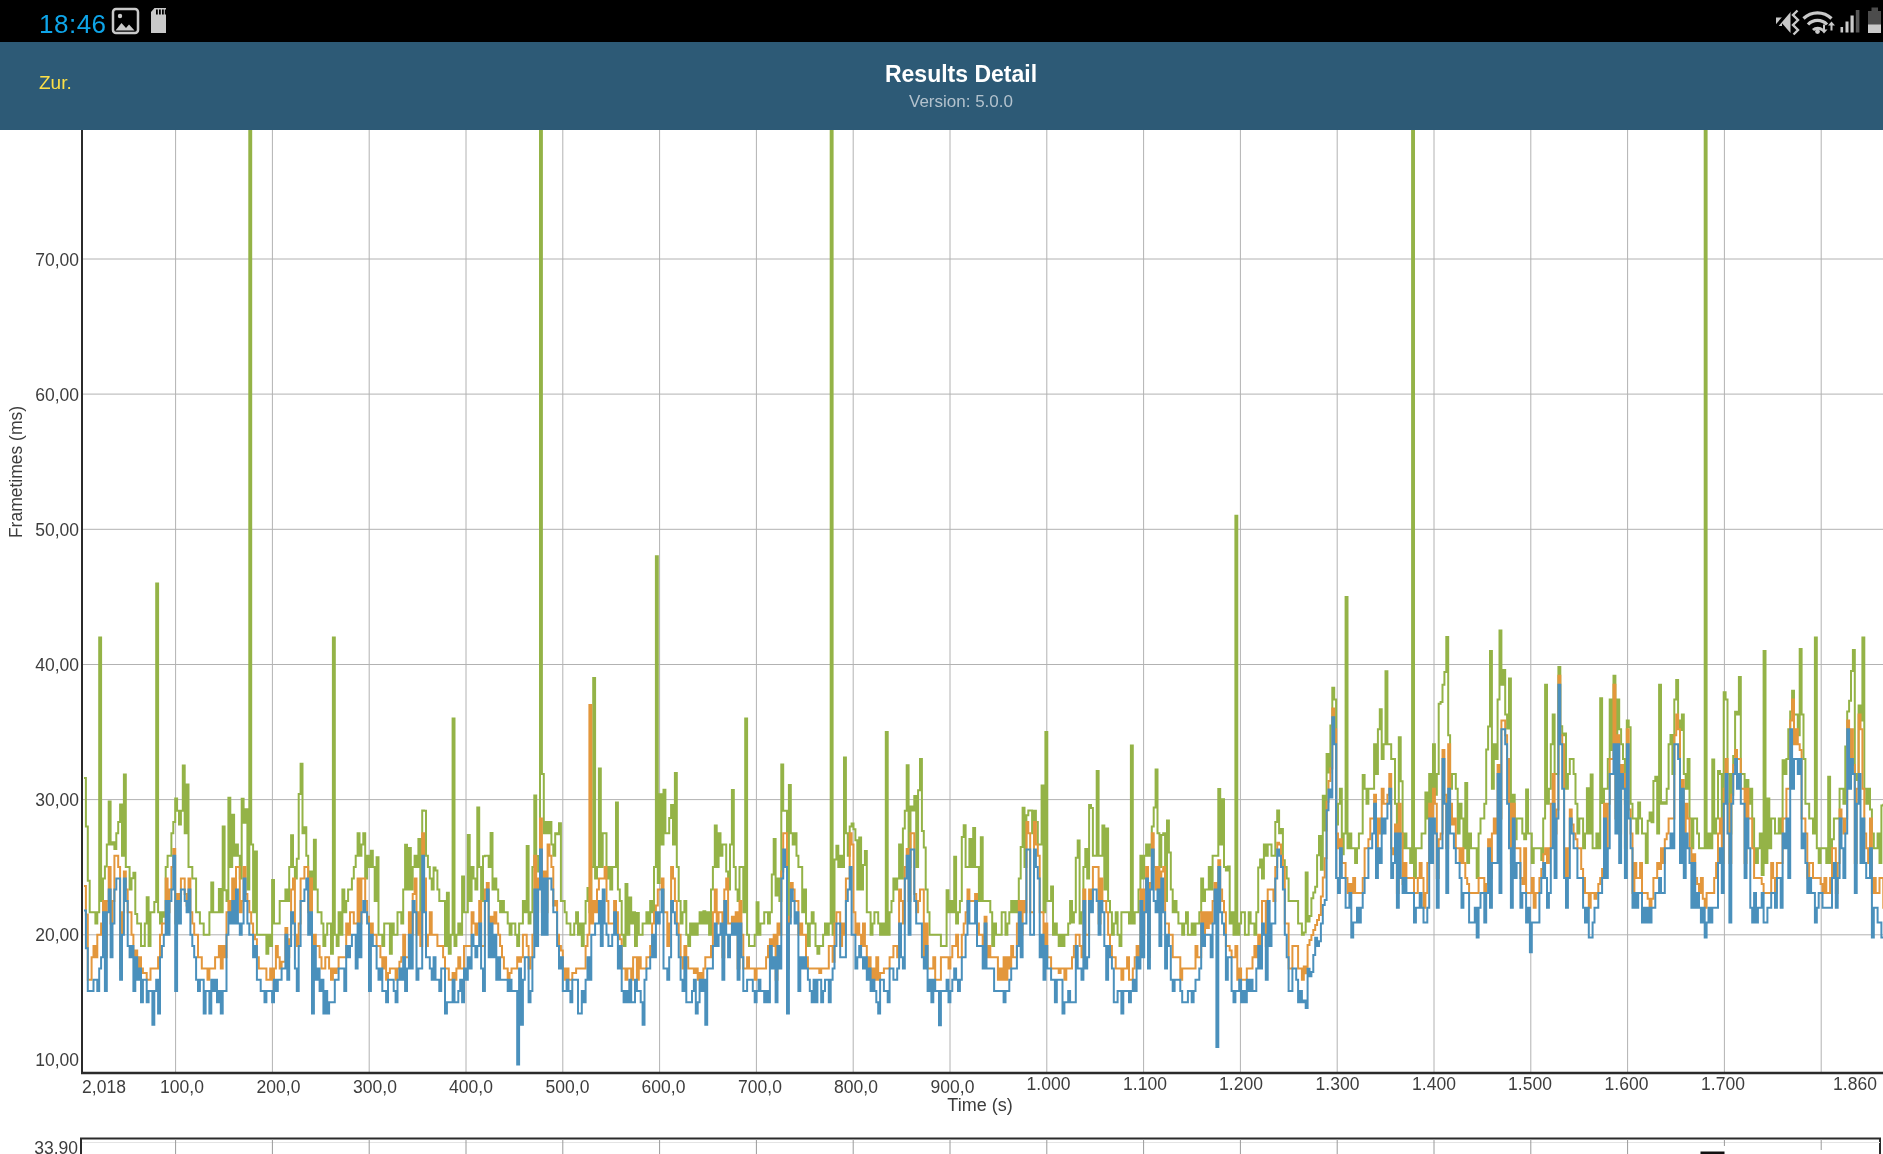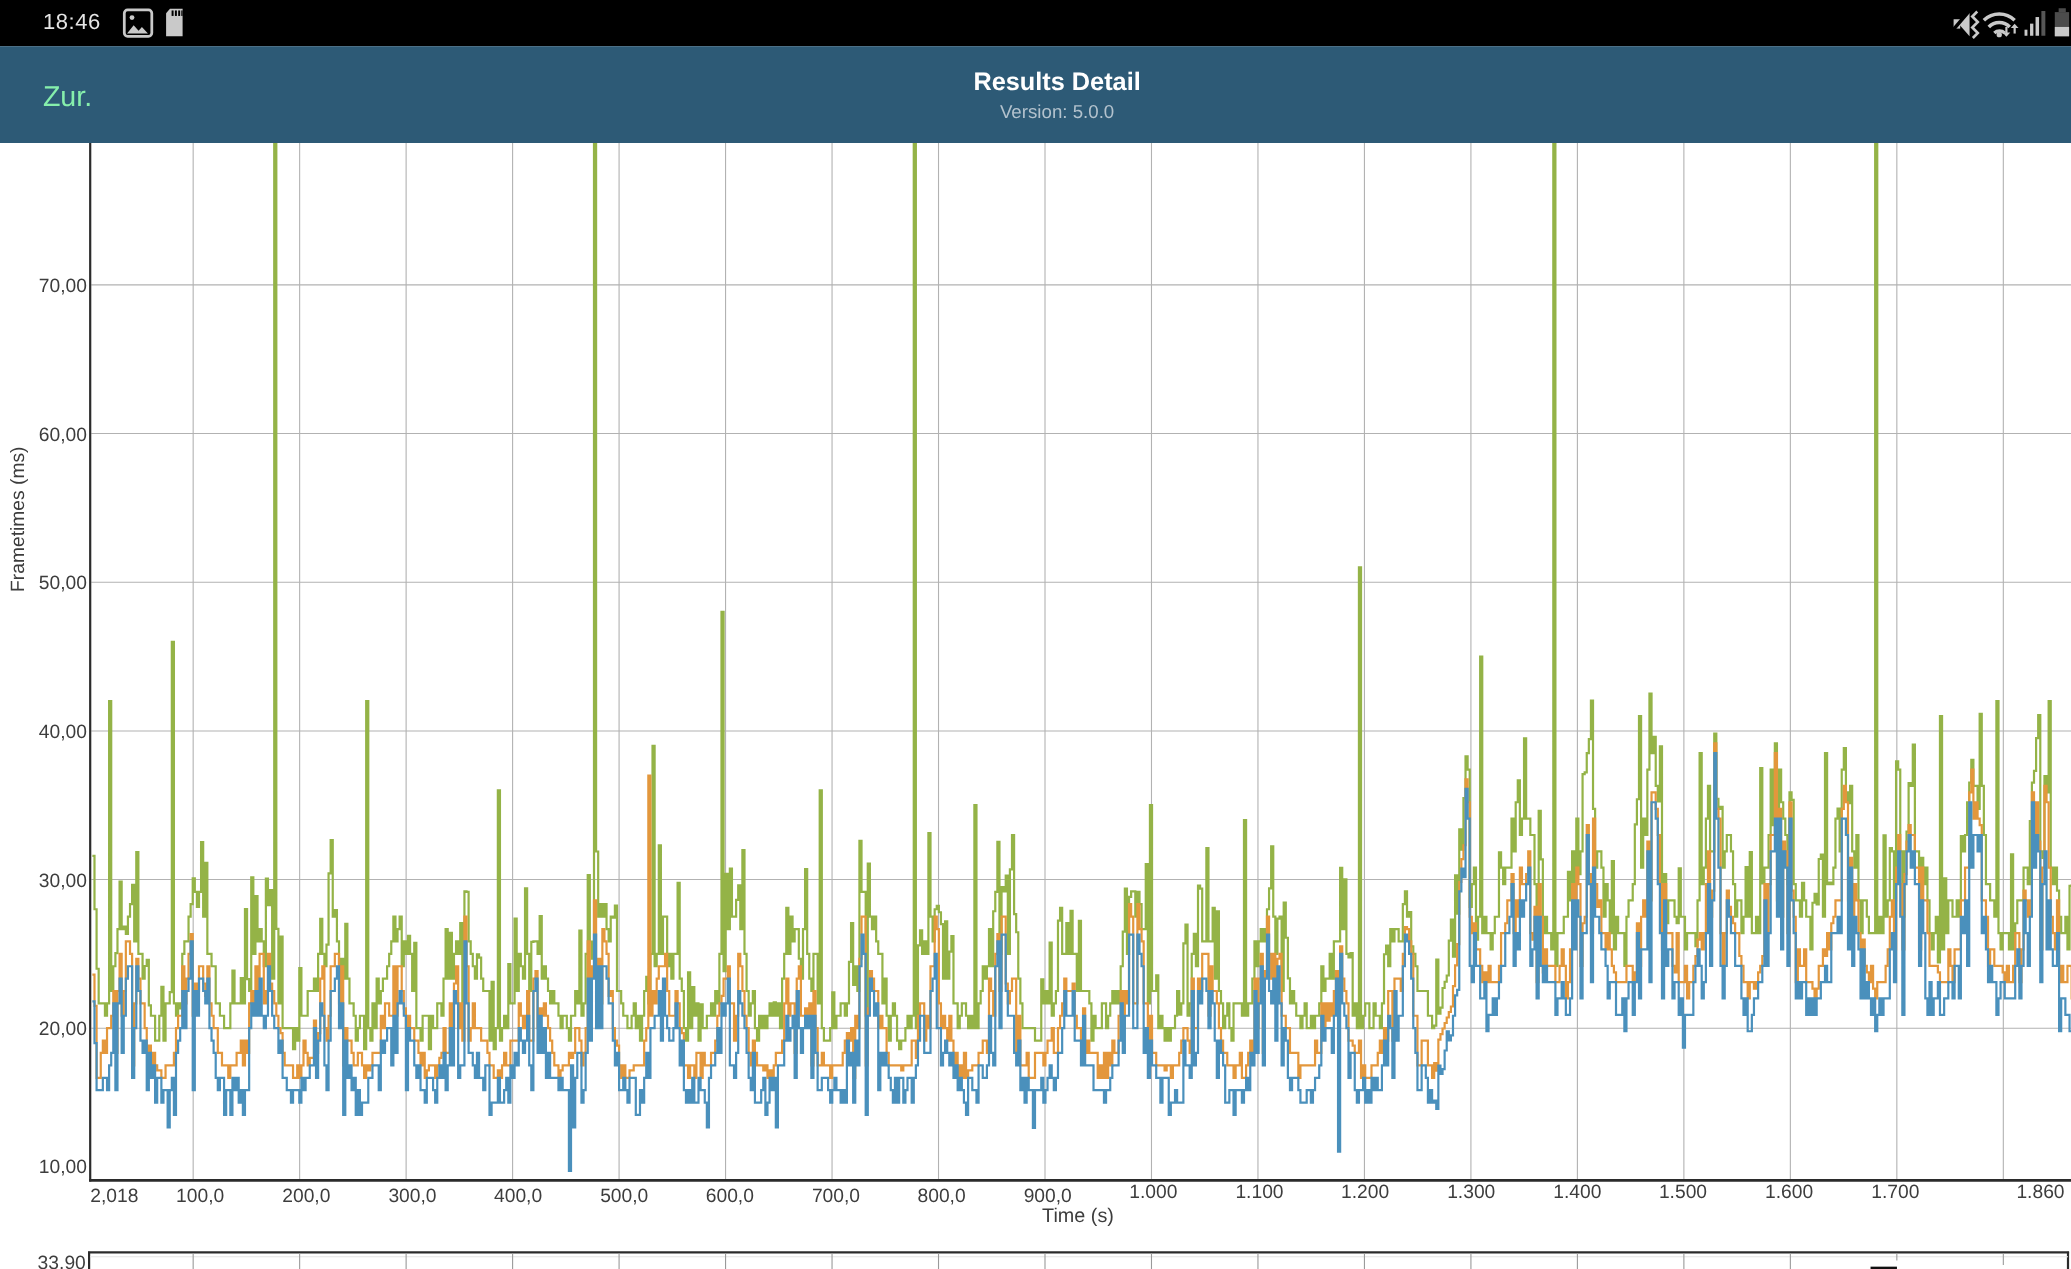--- a/index.html
+++ b/index.html
@@ -1,18 +1,18 @@
 <!DOCTYPE html>
 <html><head><meta charset="utf-8"><style>
 *{margin:0;padding:0;box-sizing:border-box}
 body{width:1883px;height:1154px;position:relative;background:#fff;font-family:"Liberation Sans",sans-serif;overflow:hidden}
 .sb{position:absolute;left:0;top:0;width:1883px;height:42px;background:#000}
 .hd{position:absolute;left:0;top:42px;width:1883px;height:88px;background:#2d5a76}
-.time{position:absolute;left:39px;top:9px;font-size:20px;color:#e5e5e5;letter-spacing:0.5px}
-.zur{position:absolute;left:39px;top:30px;font-size:26px;color:#86efac}
+.time{position:absolute;left:39px;top:9px;font-size:26px;color:#0ea5e9;letter-spacing:0.5px}
+.zur{position:absolute;left:39px;top:30px;font-size:19px;color:#fde047}
 .title{position:absolute;left:0;top:19px;width:1922px;text-align:center;font-size:23px;font-weight:bold;color:#fff}
 .ver{position:absolute;left:0;top:50px;width:1922px;text-align:center;font-size:17px;color:#b3c2cd}
 </style></head><body>
 <div class="sb">
 <div class="time">18:46</div>
 <svg width="1883" height="41" style="position:absolute;left:0;top:0">
 <g fill="#c9c9c9">
 <rect x="113" y="9" width="25" height="24" rx="3" fill="none" stroke="#c9c9c9" stroke-width="2.5"></rect>
 <circle cx="120" cy="16" r="2.2"></circle>
 <path d="M115.5,30.5 l6,-7.5 l4.5,5 l3,-3.5 l5.5,6 z"></path>

